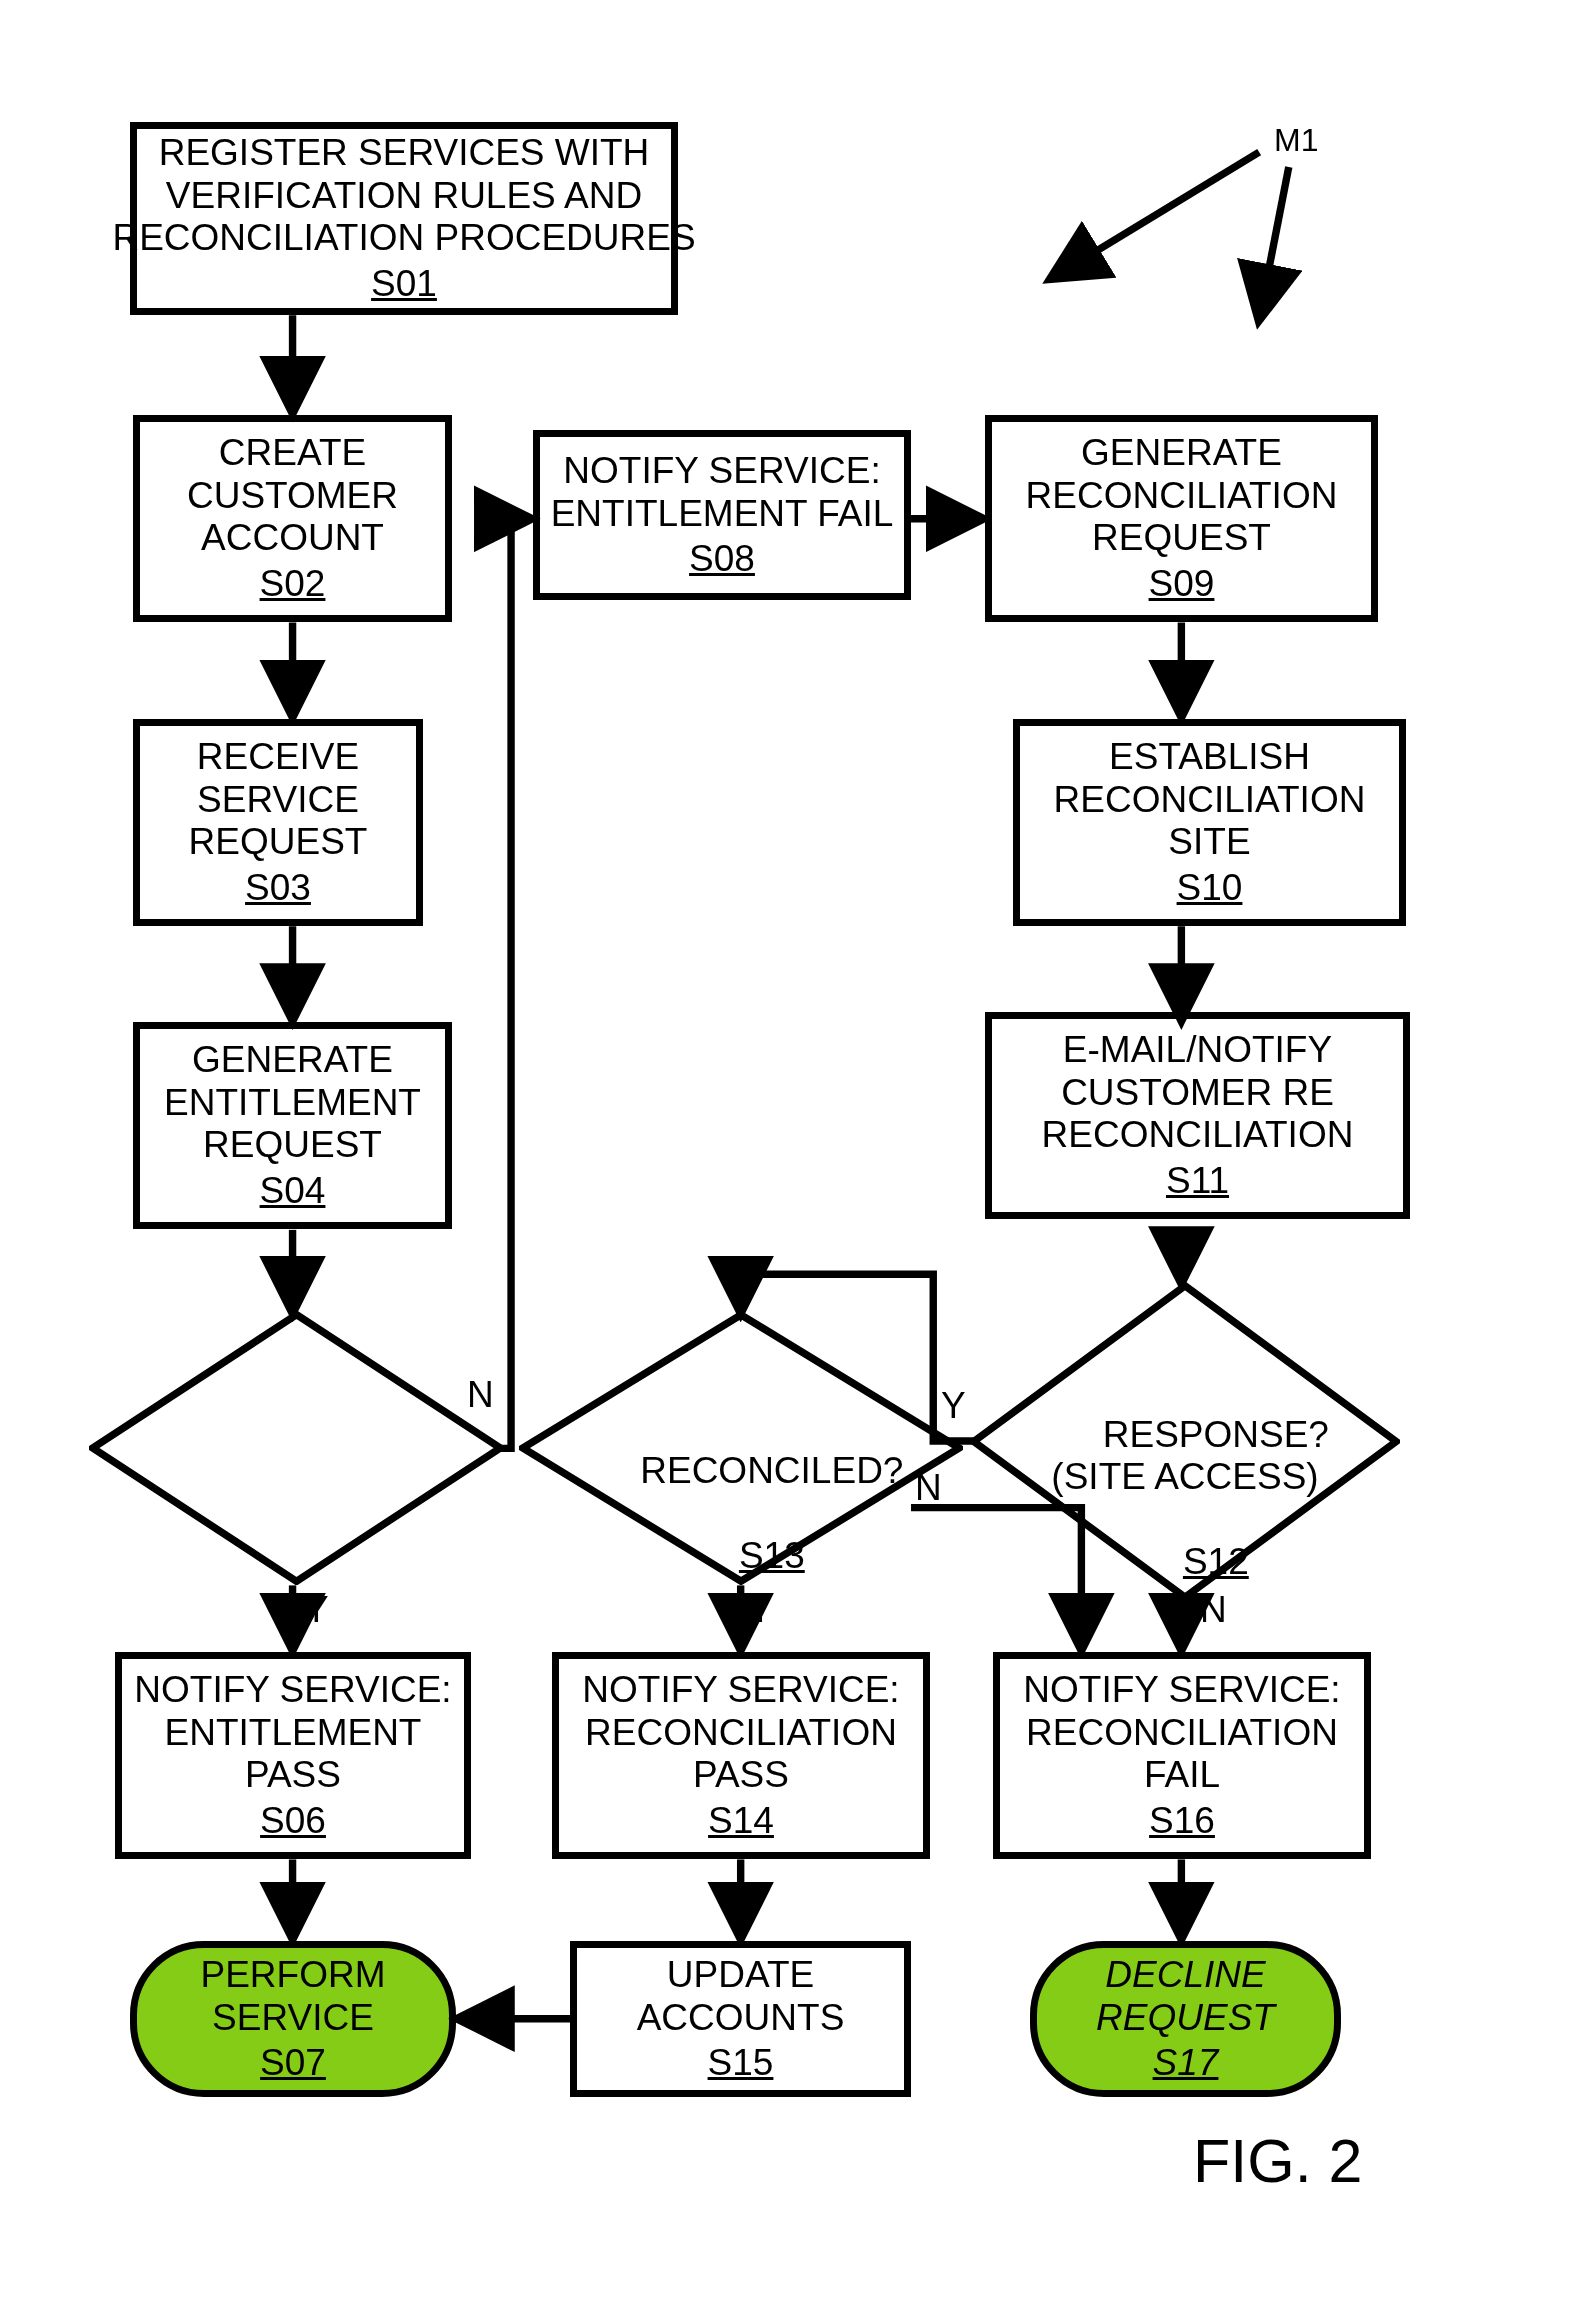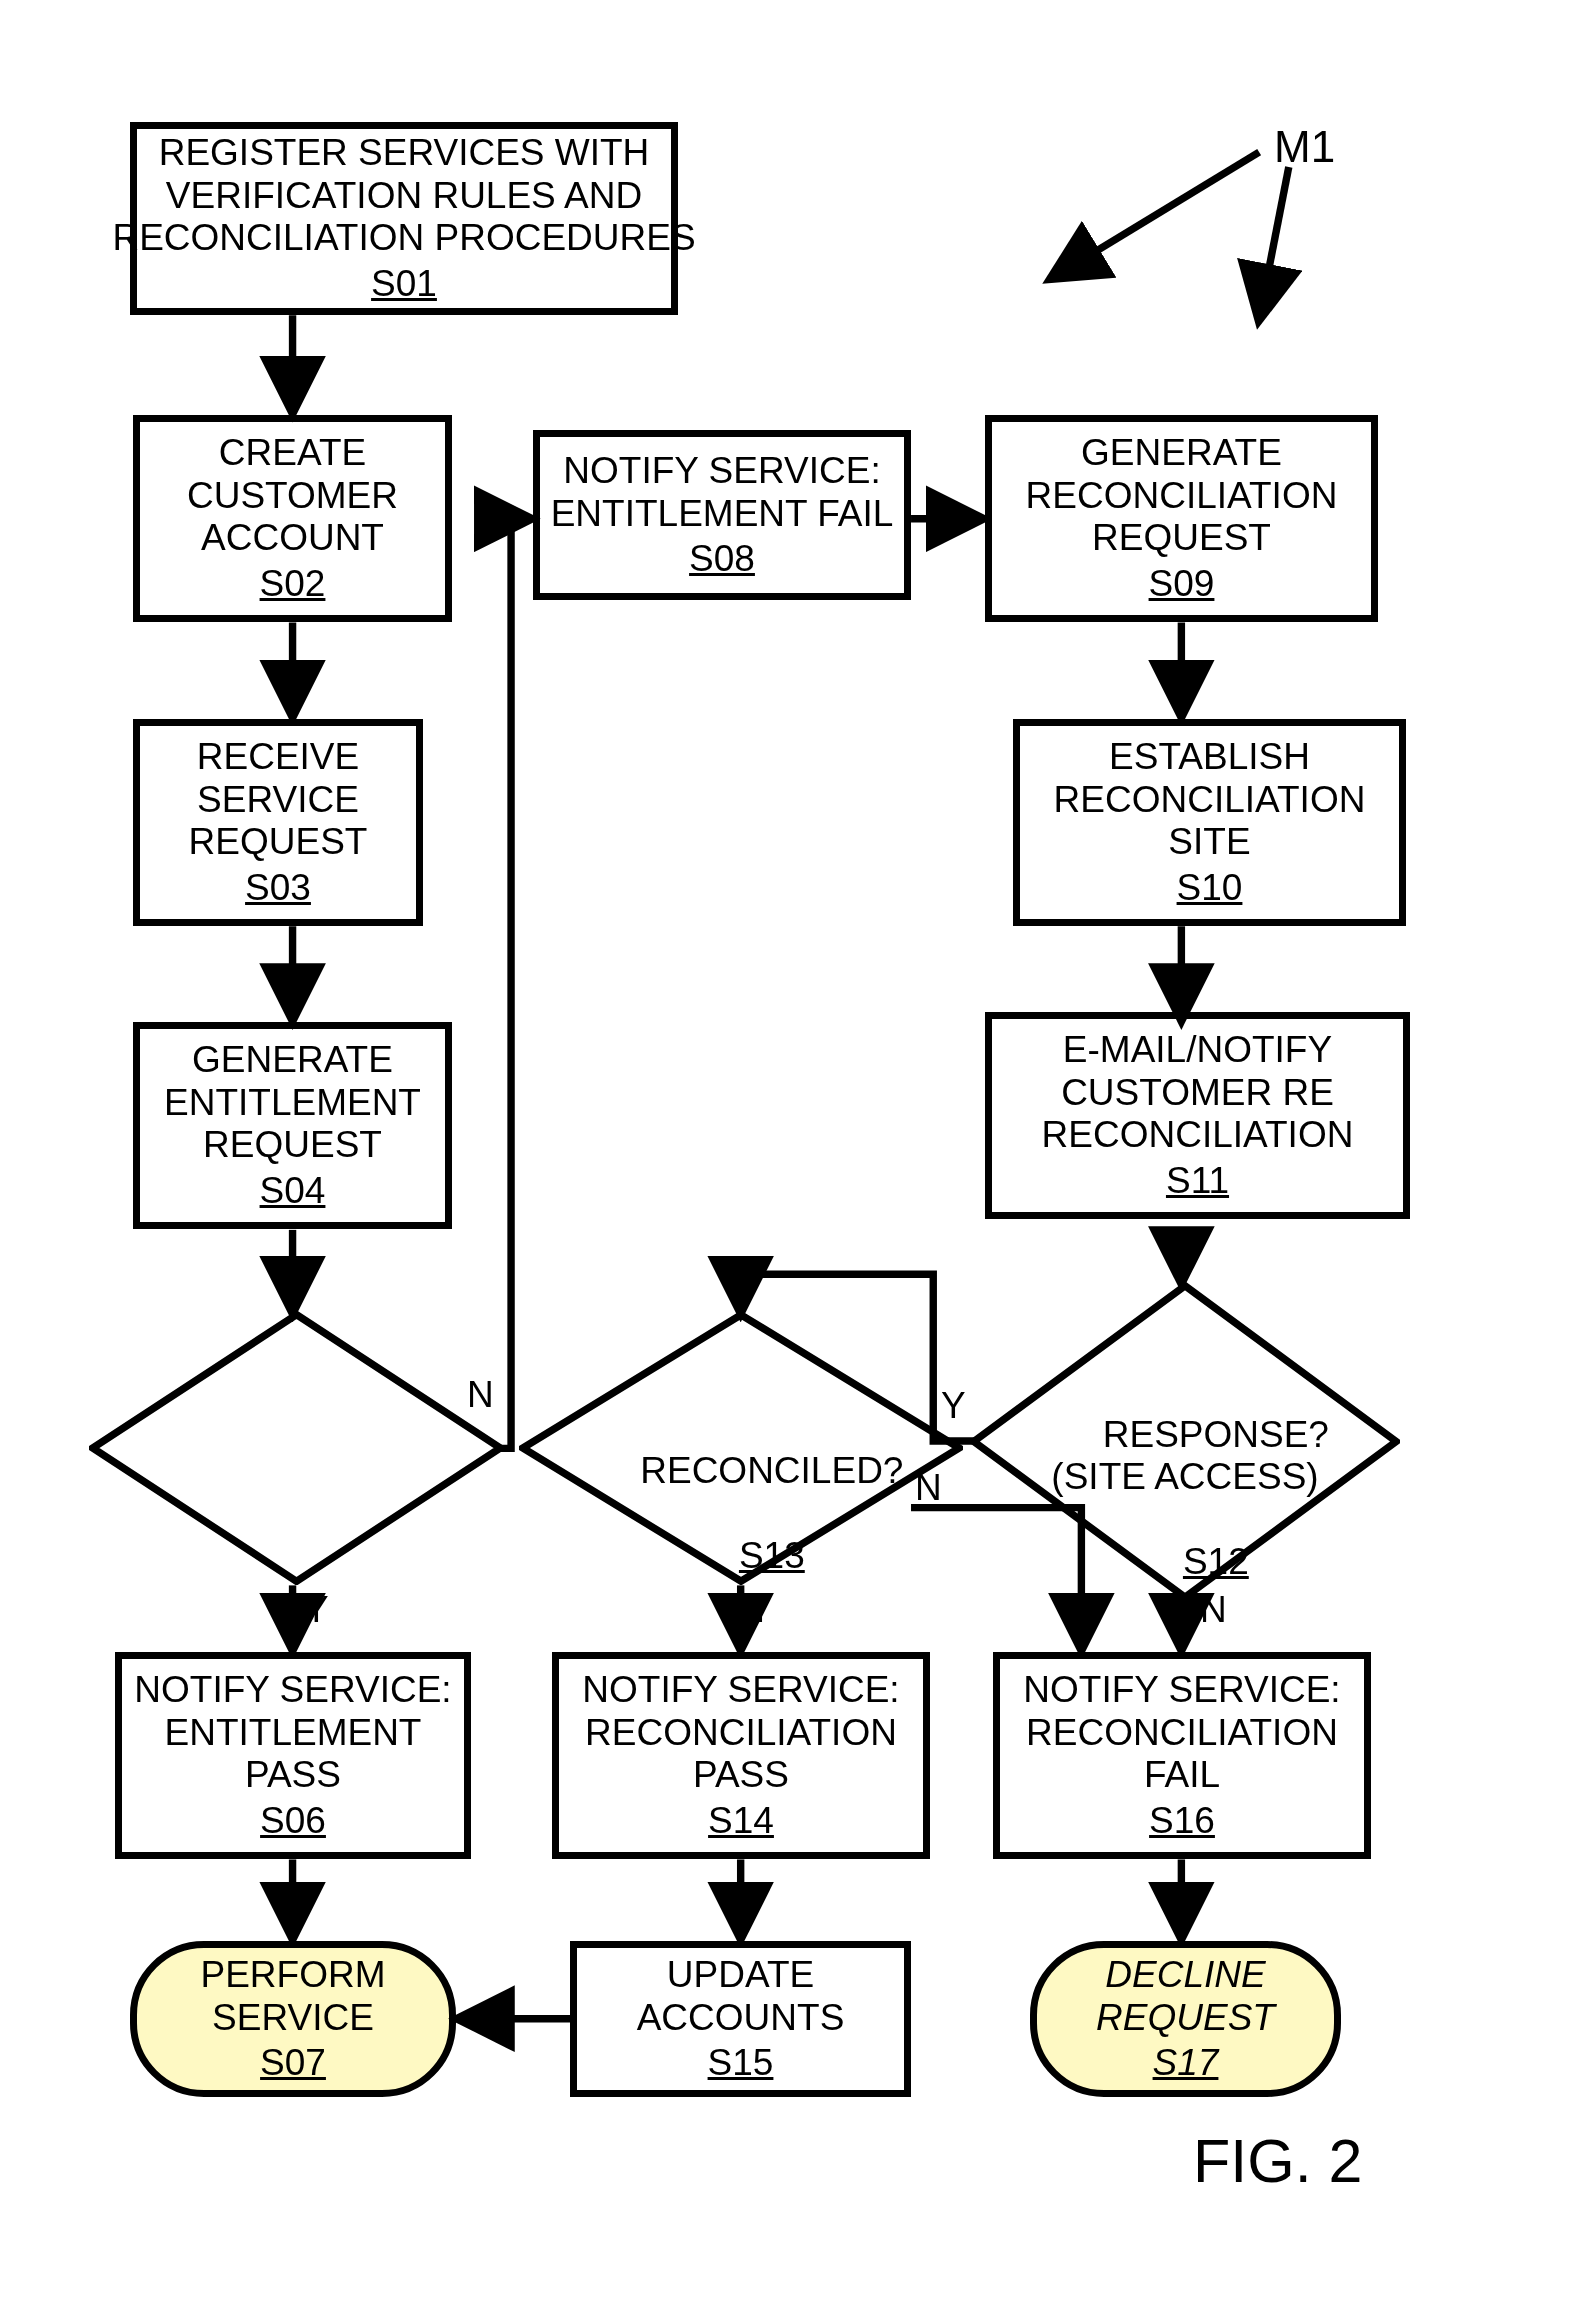--- a/index.html
+++ b/index.html
@@ -21,21 +21,21 @@
     display: flex;
     flex-direction: column;
     justify-content: center;
     align-items: center;
     padding: 8px 12px;
     box-sizing: border-box;
   }
   .pill {
     position: absolute;
     border: 7.4px solid #000;
-    background: #fef9c3;
+    background: #84cc16;
     border-radius: 74px;
     text-align: center;
     display: flex;
     flex-direction: column;
     justify-content: center;
     align-items: center;
     padding: 7.4px 12px;
     box-sizing: border-box;
   }
   .label {
@@ -70,21 +70,21 @@
     position: absolute;
     font-size: 37px;
   }
   .fig {
     position: absolute;
     font-size: 61px;
     font-weight: 400;
   }
   .m1 {
     position: absolute;
-    font-size: 44px;
+    font-size: 32px;
   }
   svg.overlay {
     position: absolute;
     left:0; top:0;
     width: 1588px;
     height: 2319px;
     pointer-events: none;
   }
 </style>
 </head>

